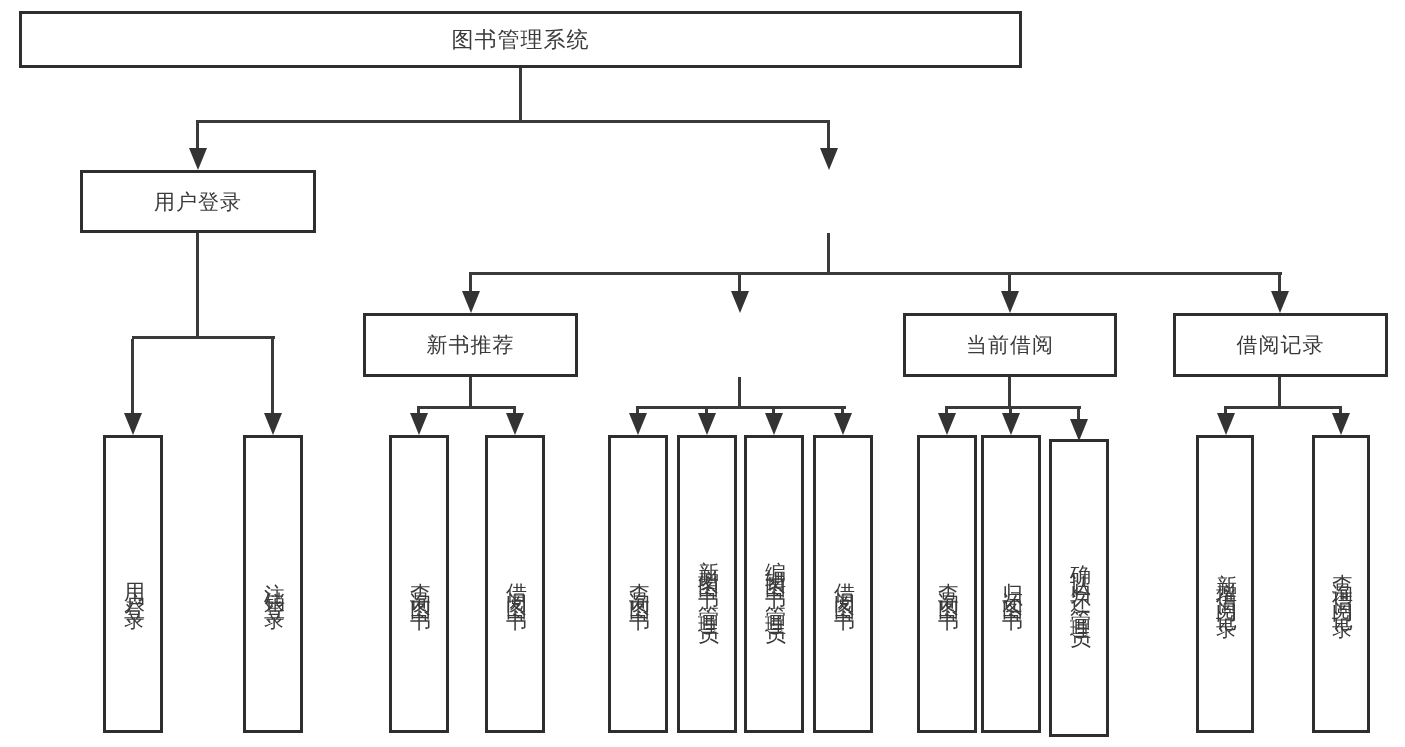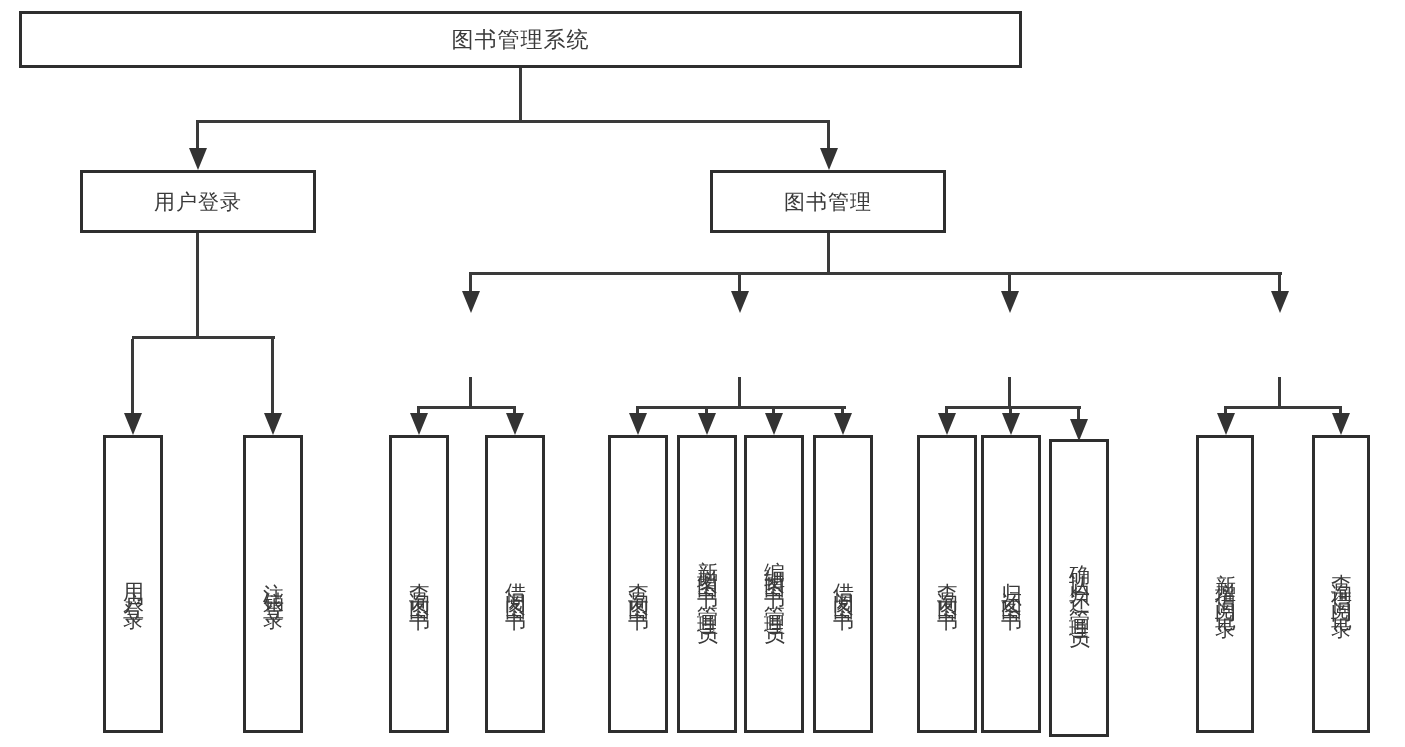--- a/index.html
+++ b/index.html
@@ -1,18 +1,18 @@
 <!DOCTYPE html>
 <html><head>
 <meta charset="utf-8">
 <style>
   html,body { margin:0; padding:0; background:#ffffff; }
   #canvas {
     position:relative; width:1405px; height:747px; background:#ffffff;
-    font-family:Liberation Serif, serif; overflow:hidden;
+    font-family:Liberation Mono, monospace; overflow:hidden;
   }
   .box {
     position:absolute; box-sizing:border-box; background:#ffffff;
     border:3px solid #2e2e2e; display:flex; align-items:center; justify-content:center;
     color:#3a3a3a; z-index:2;
   }
   .box.h { font-size:21px; letter-spacing:1px; }
   .box.root { font-size:22px; }
   .box.v span {
     writing-mode:vertical-rl; line-height:1; letter-spacing:9px; font-size:21px;
@@ -41,42 +41,48 @@
   <div class="line" style="left:519px; top:68px; width:3px; height:55px;"></div>
   <div class="line" style="left:196px; top:120px; width:634px; height:3px;"></div>
   <div class="line" style="left:196px; top:123px; width:3px; height:27px;"></div>
   <div class="arrow" style="left:189px; top:148px;"></div>
   <div class="line" style="left:827px; top:123px; width:3px; height:27px;"></div>
   <div class="arrow" style="left:820px; top:148px;"></div>
 
   <div class="box h" style="left:80px; top:170px; width:236px; height:63px;">
     <span>用户登录</span>
   </div>
-  <div class="box h" style="left:710px; top:170px; width:236px; height:63px;">
-    <span>图书管理</span>
-  </div>
 
   <div class="line" style="left:196px; top:233px; width:3px; height:106px;"></div>
   <div class="line" style="left:132px; top:336px; width:143px; height:3px;"></div>
   <div class="line" style="left:131px; top:339px; width:3px; height:76px;"></div>
   <div class="arrow" style="left:124px; top:413px;"></div>
   <div class="line" style="left:271px; top:339px; width:3px; height:76px;"></div>
   <div class="arrow" style="left:264px; top:413px;"></div>
 
   <div class="line" style="left:827px; top:233px; width:3px; height:42px;"></div>
   <div class="line" style="left:469px; top:272px; width:813px; height:3px;"></div>
   <div class="line" style="left:469px; top:275px; width:3px; height:18px;"></div>
   <div class="arrow" style="left:462px; top:291px;"></div>
   <div class="line" style="left:738px; top:275px; width:3px; height:18px;"></div>
   <div class="arrow" style="left:731px; top:291px;"></div>
   <div class="line" style="left:1008px; top:275px; width:3px; height:18px;"></div>
   <div class="arrow" style="left:1001px; top:291px;"></div>
   <div class="line" style="left:1278px; top:275px; width:3px; height:18px;"></div>
   <div class="arrow" style="left:1271px; top:291px;"></div>
 
+  <div class="box h" style="left:363px; top:313px; width:215px; height:64px;">
+    <span>新书推荐</span>
+  </div>
+  <div class="box h" style="left:903px; top:313px; width:214px; height:64px;">
+    <span>当前借阅</span>
+  </div>
+  <div class="box h" style="left:1173px; top:313px; width:215px; height:64px;">
+    <span>借阅记录</span>
+  </div>
 
   <div class="line" style="left:469px; top:377px; width:3px; height:29px;"></div>
   <div class="line" style="left:417px; top:406px; width:99px; height:3px;"></div>
   <div class="line" style="left:417px; top:409px; width:3px; height:6px;"></div>
   <div class="arrow" style="left:410px; top:413px;"></div>
   <div class="line" style="left:513px; top:409px; width:3px; height:6px;"></div>
   <div class="arrow" style="left:506px; top:413px;"></div>
 
   <div class="line" style="left:738px; top:377px; width:3px; height:29px;"></div>
   <div class="line" style="left:636px; top:406px; width:210px; height:3px;"></div>

